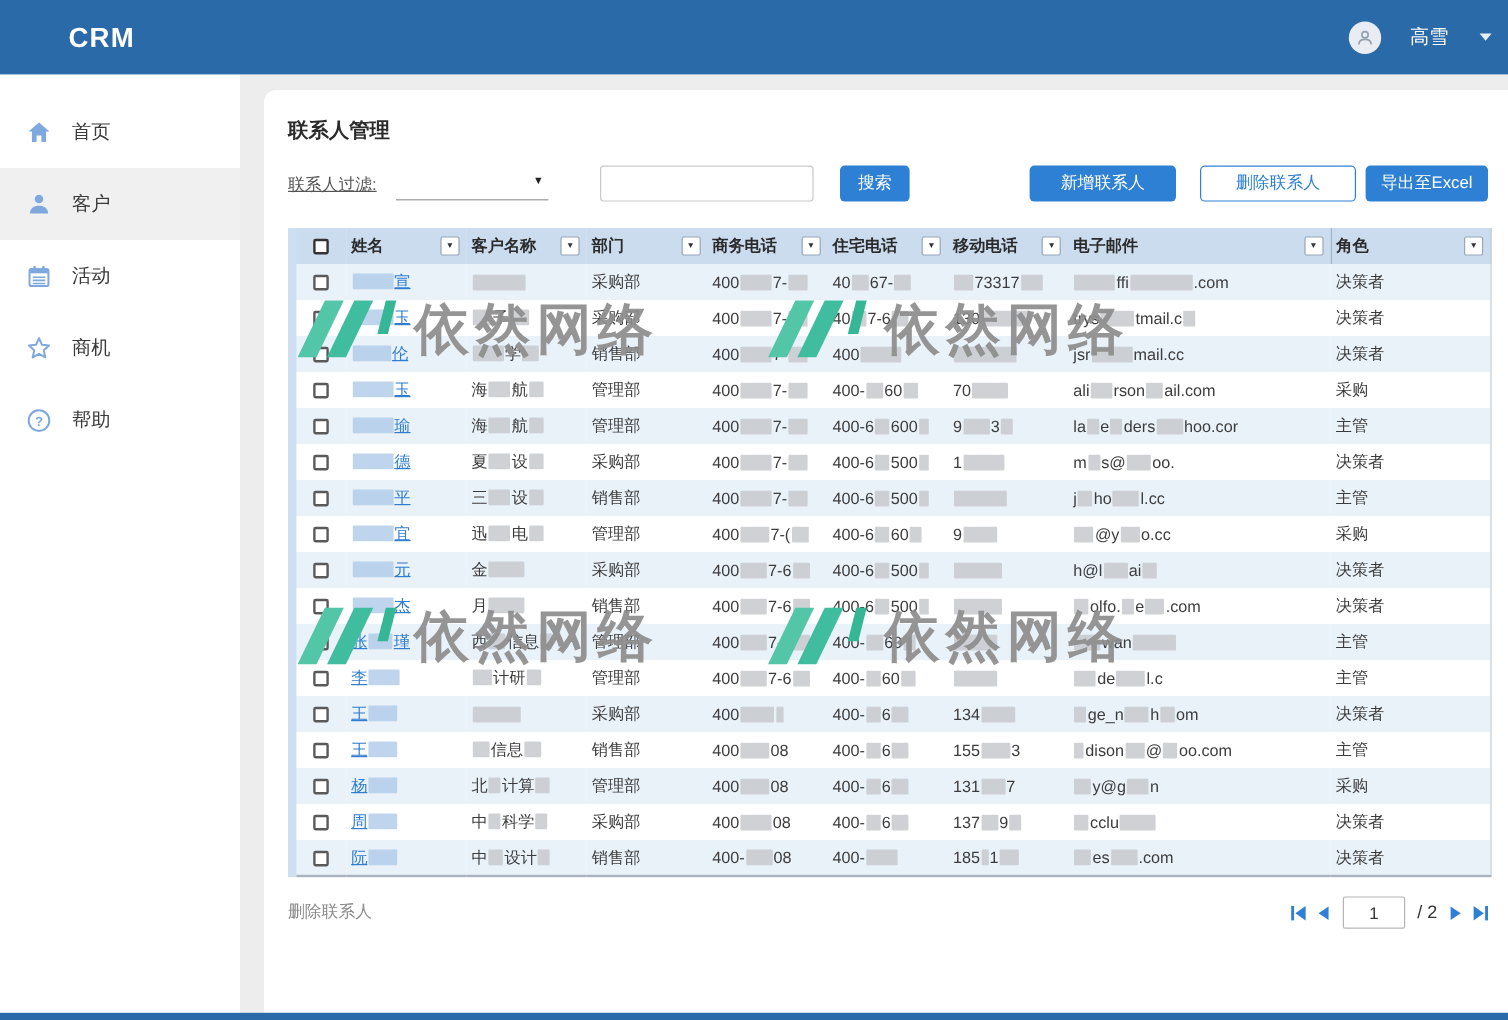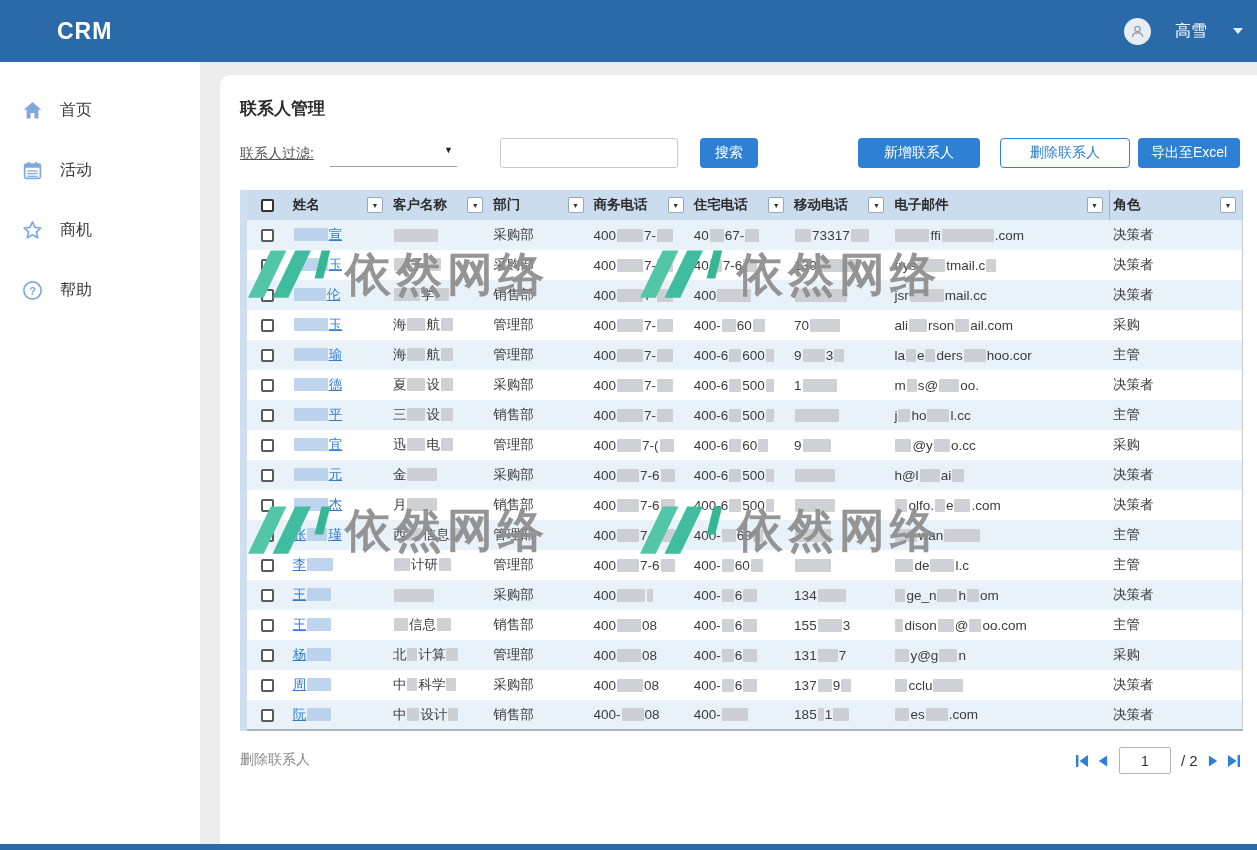--- a/index.html
+++ b/index.html
@@ -94,20 +94,29 @@
 </div>
 
 <nav class="sidebar">
   <div class="nav-item">
     <span class="nicon">
       <svg width="21" height="21" viewBox="0 0 20 20">
           <path d="M10 2 L18.3 9.2 H15.6 V17.5 H11.9 V12.3 H8.1 V17.5 H4.4 V9.2 H1.7 Z" fill="#7fa9de"></path>
         </svg>
     </span>
     <span class="nlabel">首页</span>
+  </div>
+  <div class="nav-item grp">
+    <span class="nicon">
+      <svg width="21" height="21" viewBox="0 0 20 20">
+          <circle cx="10" cy="5.6" r="3.4" fill="#7fa9de"></circle>
+          <path d="M2.8 17 c0-4.2 3.4-6.1 7.2-6.1 s7.2 1.9 7.2 6.1 Z" fill="#7fa9de"></path>
+        </svg>
+    </span>
+    <span class="nlabel">客户</span>
   </div>
   <div class="nav-item">
     <span class="nicon">
       <svg width="21" height="21" viewBox="0 0 20 20">
           <rect x="2.5" y="4" width="15" height="13.5" rx="1.5" fill="none" stroke="#7fa9de" stroke-width="1.6"></rect>
           <rect x="2.5" y="4" width="15" height="3.4" fill="#7fa9de"></rect>
           <rect x="5.5" y="1.6" width="2" height="3.4" rx="0.8" fill="#7fa9de"></rect>
           <rect x="12.5" y="1.6" width="2" height="3.4" rx="0.8" fill="#7fa9de"></rect>
           <g stroke="#7fa9de" stroke-width="1.2">
             <line x1="5" y1="10.5" x2="15" y2="10.5"></line>

